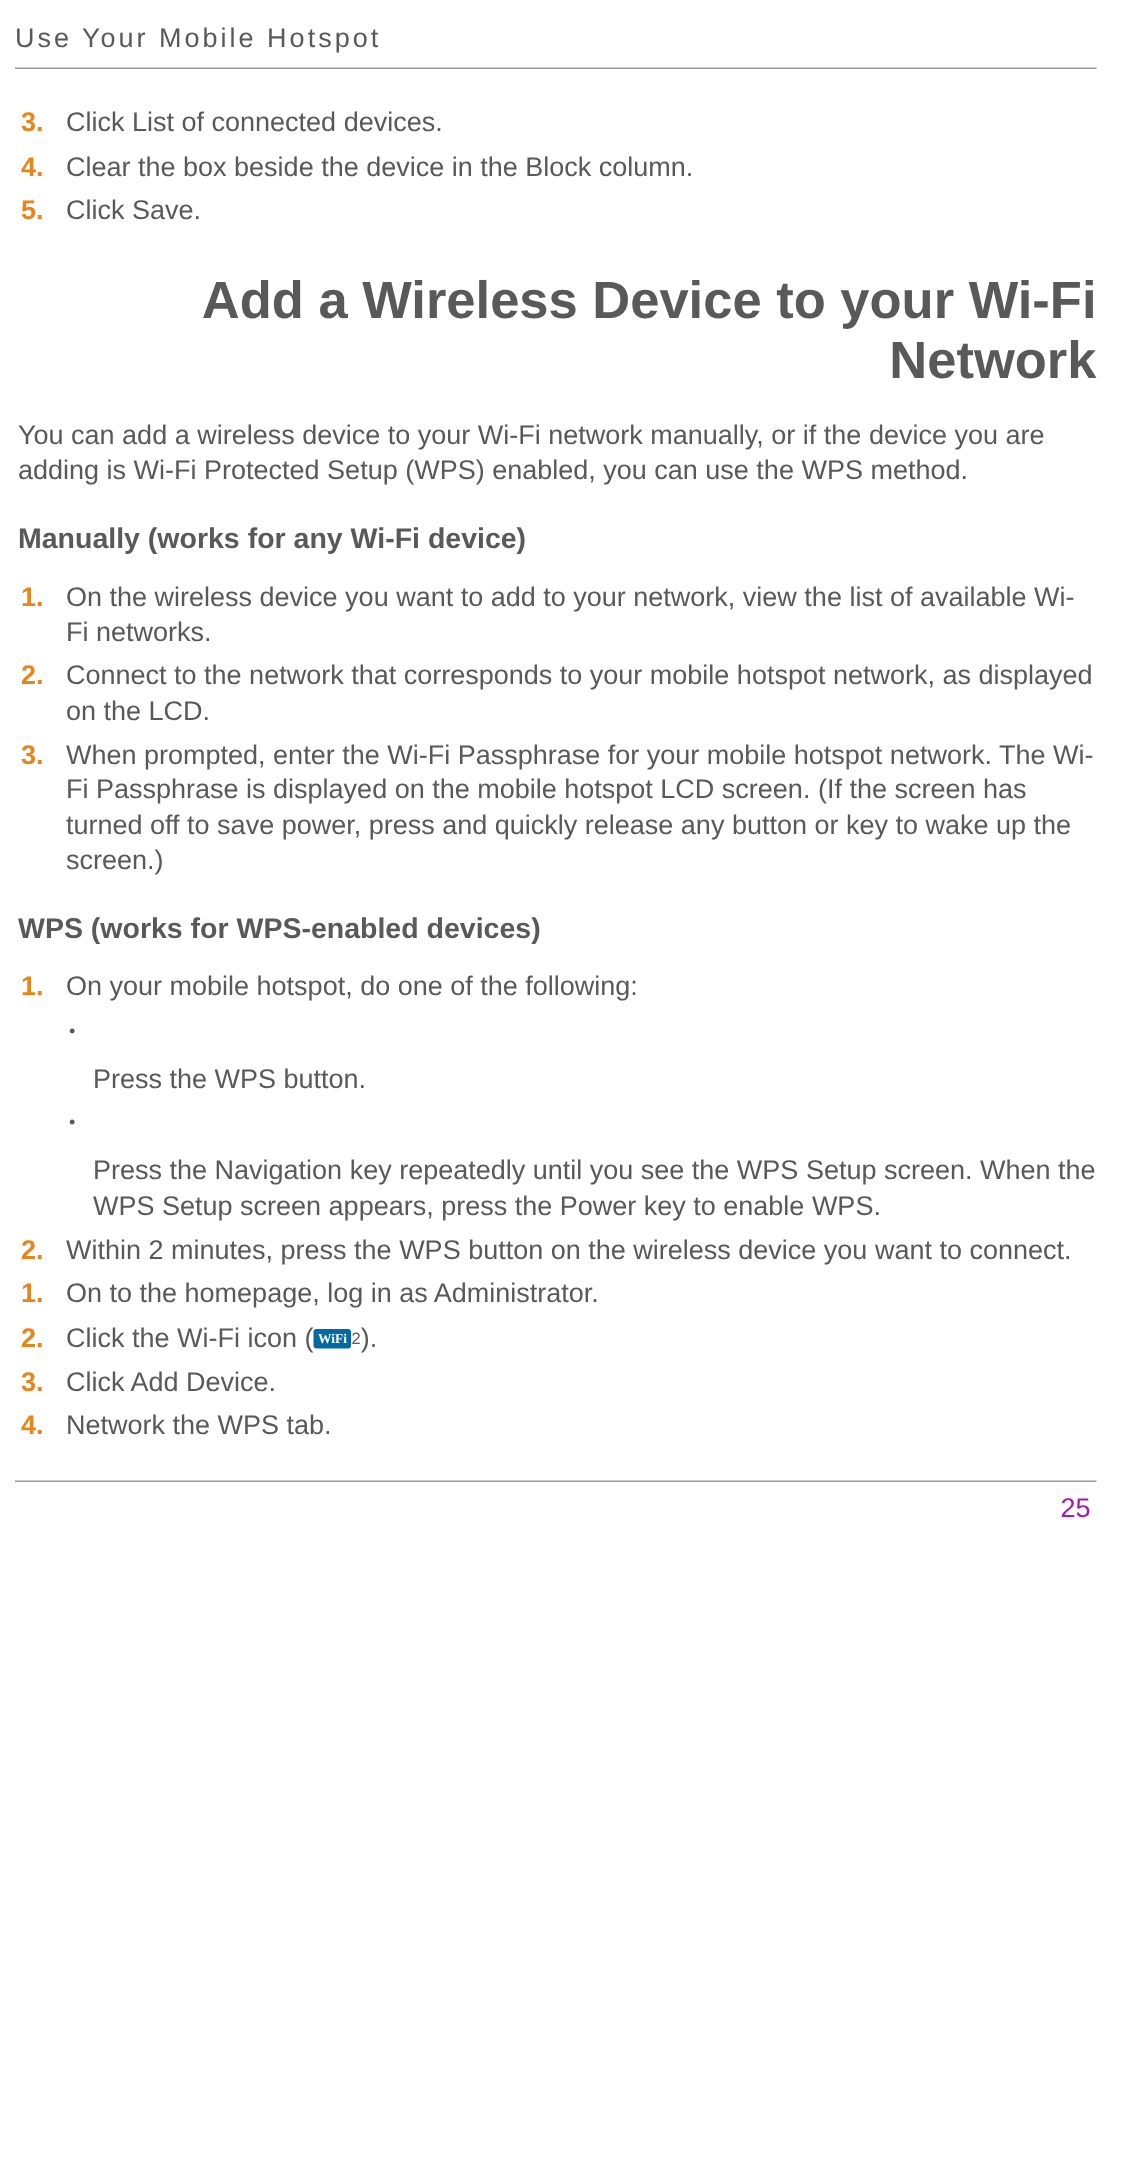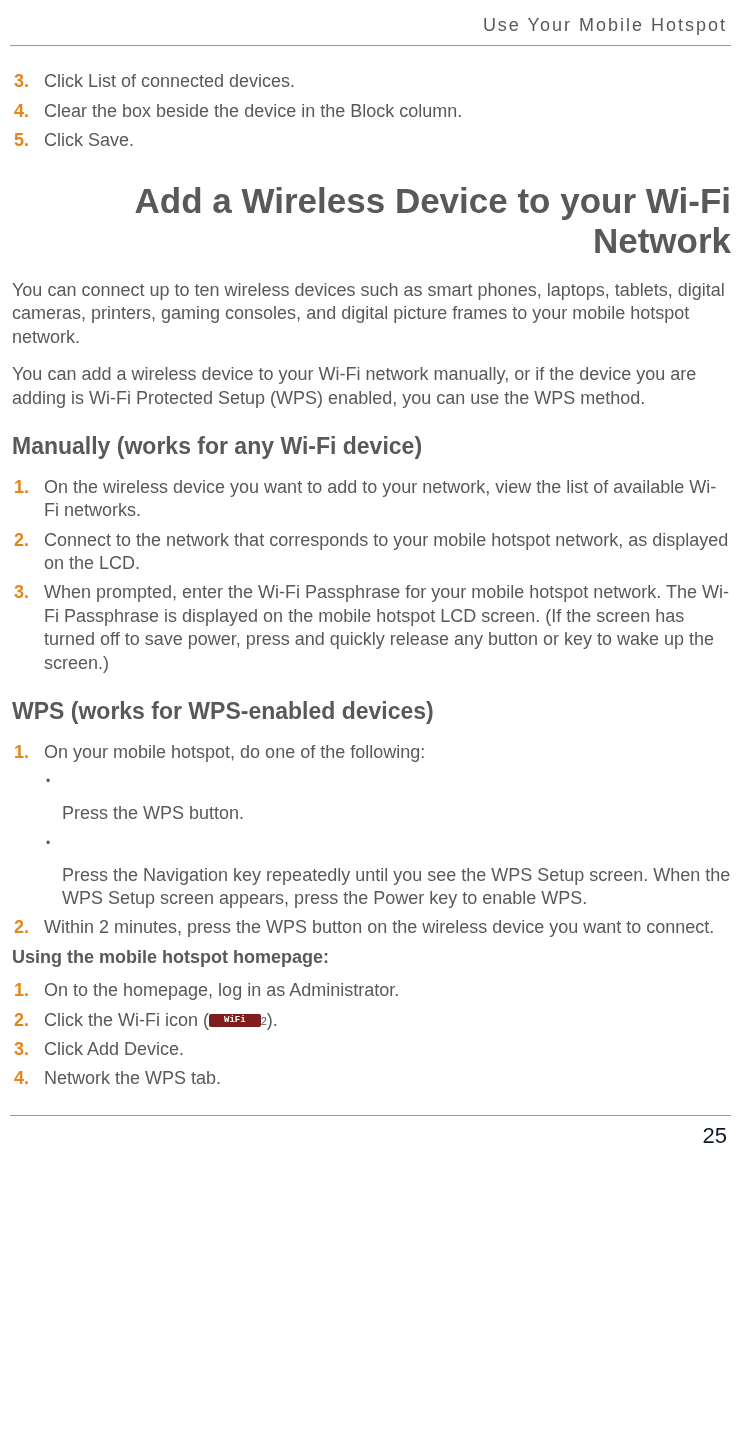--- a/index.html
+++ b/index.html
@@ -10,42 +10,42 @@
     body {
       font-family: Arial, Helvetica, sans-serif;
       background: #fff;
       color: #595959;
       width: 749px;
       padding: 10px 18px 20px 10px;
       font-size: 18px;
       line-height: 1.3;
     }
     .header-right {
-      text-align: right;
+      text-align: left;
       color: #595959;
       letter-spacing: 2px;
       font-size: 18px;
       padding-right: 4px;
       padding-top: 4px;
     }
     hr.top {
       margin-top: 8px;
       margin-bottom: 24px;
       border: none;
       border-top: 1px solid #999;
     }
     hr.bottom {
       margin-top: 24px;
       border: none;
       border-top: 1px solid #999;
     }
     .page-number {
       text-align: right;
-      color: #0f172a;
-      font-size: 22px;
+      color: #a21caf;
+      font-size: 18px;
       padding-right: 4px;
       margin-top: 6px;
     }
     ol.numbered {
       list-style: none;
       padding-left: 0;
     }
     ol.numbered > li {
       display: flex;
       margin-bottom: 6px;
@@ -63,21 +63,21 @@
       color: #595959;
       font-size: 35px;
       font-weight: bold;
       margin-top: 28px;
       margin-bottom: 18px;
       line-height: 1.15;
       text-align: right;
     }
     h2 {
       color: #595959;
-      font-size: 23px;
+      font-size: 19px;
       font-weight: bold;
       margin-top: 22px;
       margin-bottom: 14px;
     }
     p {
       margin-bottom: 14px;
     }
     .bold-line {
       font-weight: bold;
       color: #595959;
@@ -101,29 +101,29 @@
     ul.bullets > li > .txt {
       flex: 1;
       margin-top: 32px;
     }
     .sub {
       padding-left: 32px;
     }
     .wifi-icon {
       display: inline-block;
       vertical-align: middle;
-      background: #7f1d1d;
+      background: #0369a1;
       color: #fff;
       font-size: 9px;
       font-weight: bold;
-      padding: 2px 15px;
+      padding: 2px 3px;
       border-radius: 2px;
       line-height: 1;
       letter-spacing: 0;
-      font-family: Liberation Mono, monospace;
+      font-family: Liberation Serif, serif;
     }
     .wifi-sup {
       font-size: 11px;
       color: #595959;
       vertical-align: middle;
     }
     .content {
       padding-left: 2px;
     }
   </style>
@@ -145,21 +145,20 @@
       <span class="txt">Clear the box beside the device in the Block column.</span>
     </li>
     <li>
       <span class="num">5.</span>
       <span class="txt">Click Save.</span>
     </li>
   </ol>
 
   <h1>Add a Wireless Device to your Wi-Fi Network</h1>
 
-  <p>You can connect up to ten wireless devices such as smart phones, laptops, tablets, digital cameras, printers, gaming consoles, and digital picture frames to your mobile hotspot network.</p>
   <p>You can add a wireless device to your Wi-Fi network manually, or if the device you are adding is Wi-Fi Protected Setup (WPS) enabled, you can use the WPS method.</p>
 
   <h2>Manually (works for any Wi-Fi device)</h2>
 
   <ol class="numbered">
     <li>
       <span class="num">1.</span>
       <span class="txt">On the wireless device you want to add to your network, view the list of available Wi-Fi networks.</span>
     </li>
     <li>
@@ -195,21 +194,20 @@
     </ul>
   </div>
   <ol class="numbered">
     <li>
       <span class="num">2.</span>
       <span class="txt">Within 2 minutes, press the WPS button on the wireless device you want to connect.</span>
     </li>
   </ol>
 
 
-  <p class="bold-line">Using the mobile hotspot homepage:</p>
 
   <ol class="numbered">
     <li>
       <span class="num">1.</span>
       <span class="txt">On to the homepage, log in as Administrator.</span>
     </li>
     <li>
       <span class="num">2.</span>
       <span class="txt">
         <span>Click the Wi-Fi icon (</span><span class="wifi-icon">WiFi</span><span class="wifi-sup">2</span><span>).</span>

